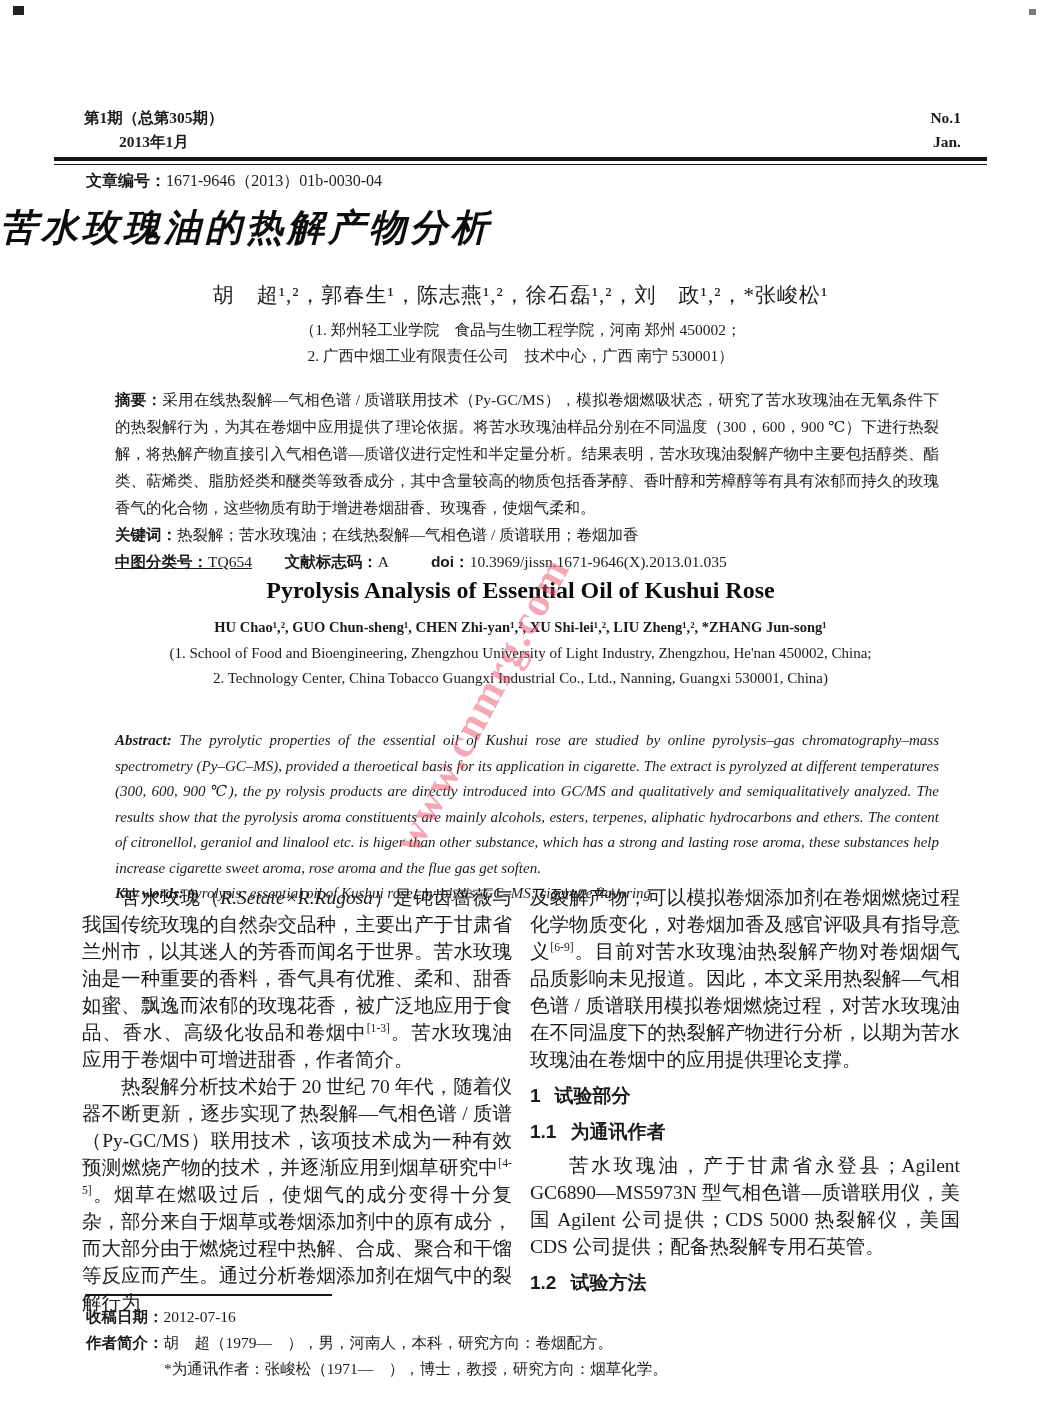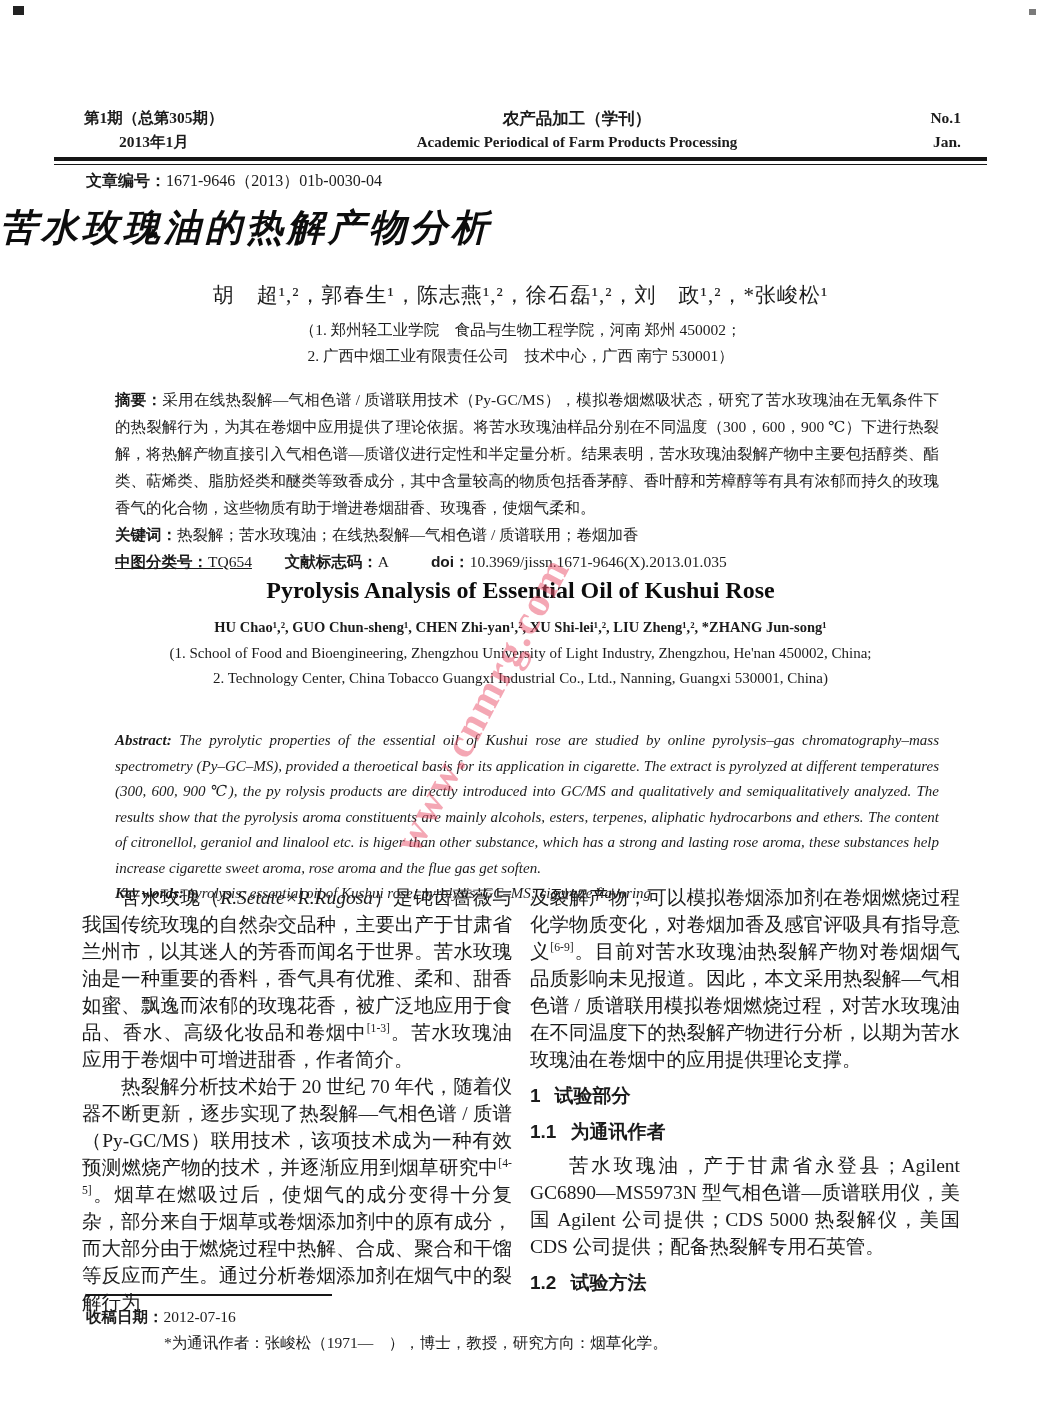--- a/index.html
+++ b/index.html
@@ -83,24 +83,20 @@
 <div class="page">
 
   <div class="speck" style="left:13px;top:6px;width:11px;height:9px;"></div>
   <div class="speck" style="left:1029px;top:9px;width:7px;height:6px;opacity:.6;"></div>
 
   <div class="header">
     <div class="hdr-left">
       <div>第1期（总第305期）</div>
       <div>2013年1月</div>
     </div>
-    <div class="hdr-center">
-      <div class="cn">农产品加工（学刊）</div>
-      <div class="en">Academic Periodical of Farm Products Processing</div>
-    </div>
     <div class="hdr-right">
       <div>No.1</div>
       <div>Jan.</div>
     </div>
   </div>
   <div class="rule"></div>
 
   <div class="article-no">
     <span class="lbl-cn">文章编号：</span><span>1671-9646（2013）01b-0030-04</span>
   </div>
@@ -143,18 +139,19 @@
       <h3><span class="no">1</span><span>试验部分</span></h3>
       <h3><span class="no">1.1</span><span>为通讯作者</span></h3>
       <p>苦水玫瑰油，产于甘肃省永登县；Agilent GC6890—MS5973N 型气相色谱—质谱联用仪，美国 Agilent 公司提供；CDS 5000 热裂解仪，美国 CDS 公司提供；配备热裂解专用石英管。</p>
       <h3><span class="no">1.2</span><span>试验方法</span></h3>
     </div>
   </div>
 
   <div class="footnote">
     <div class="foot-rule"></div>
     <div><span class="lbl-cn">收稿日期：</span><span>2012-07-16</span></div>
+    <div><span class="lbl-cn">作者简介：</span><span>胡　超（1979—　），男，河南人，本科，研究方向：卷烟配方。</span></div>
     <div class="foot-indent">*为通讯作者：张峻松（1971—　），博士，教授，研究方向：烟草化学。</div>
   </div>
 
   <div class="watermark" style="color:rgba(233,80,105,0.5)">www.cnmrg.com</div>
 
 </div>
 
 </body></html>

